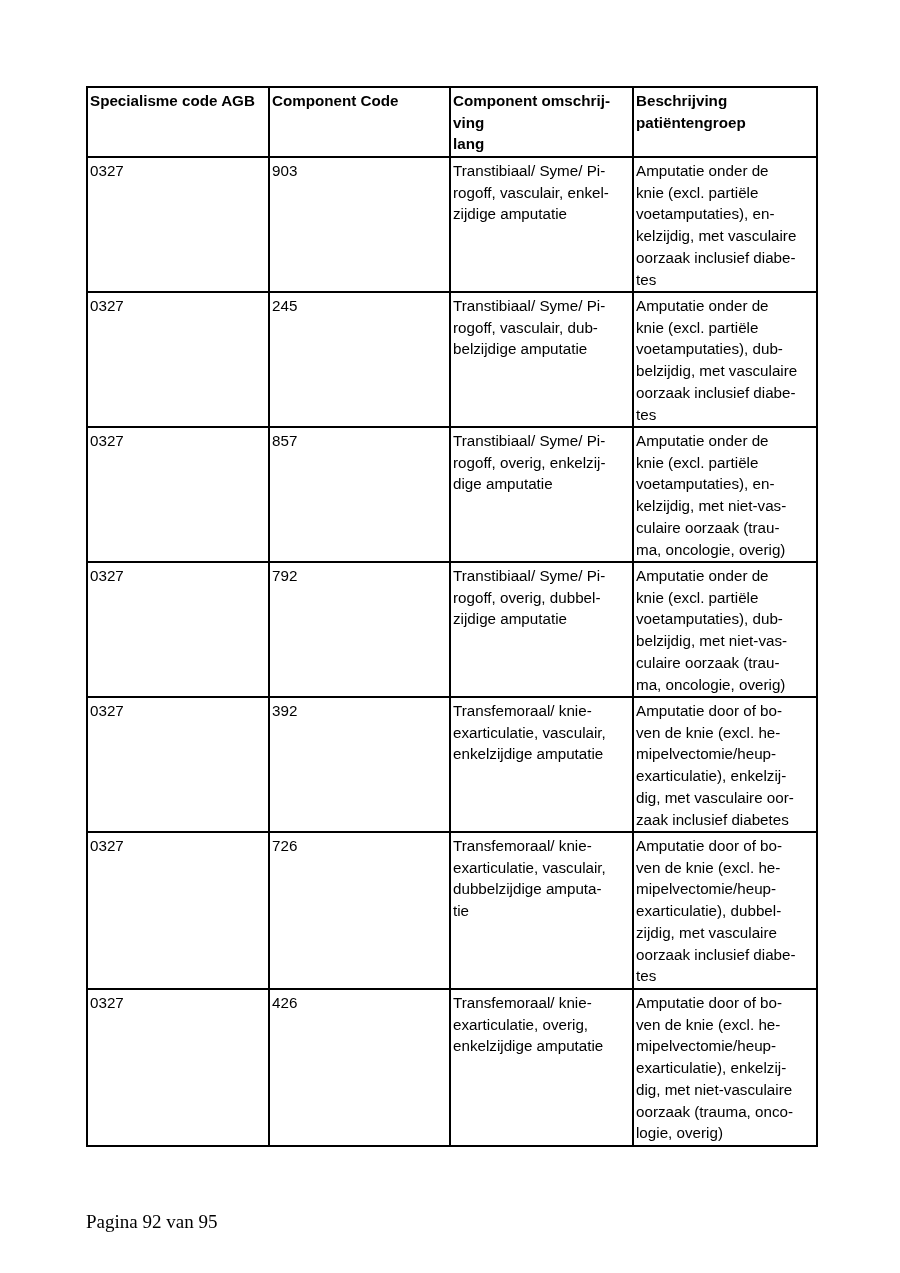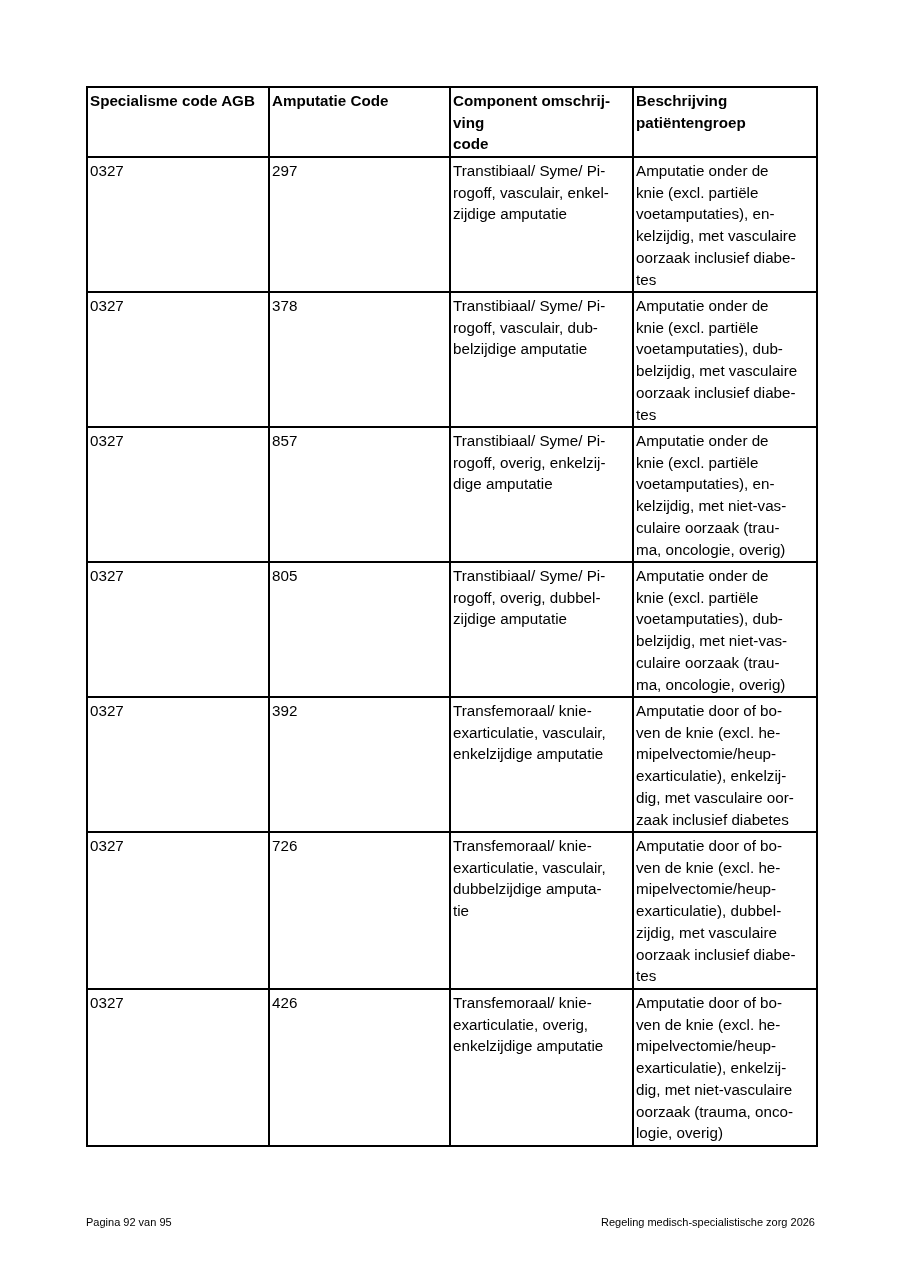--- a/index.html
+++ b/index.html
@@ -52,23 +52,23 @@
     table.data-table td span {
       white-space: pre-line;
       display: block;
     }
     tr.r-7 td { height: 153px; }
     tr.r-5 td { height: 153px; }
     tr.r-base td { height: 131px; }
     .footer {
       position: absolute;
       top: 1213px;
-      font-size: 11px;
+      font-size: 19px;
       line-height: 18px;
-      font-family: Liberation Sans, sans-serif;
+      font-family: Liberation Serif, serif;
     }
     .footer.left { left: 86px; }
     .footer.right { right: 85px; text-align: right; }
   </style>
 </head>
 <body>
 
 <div class="page">
   <table class="data-table">
     <colgroup>
@@ -76,61 +76,61 @@
         <col class="c2">
         <col class="c3">
         <col class="c4">
     </colgroup>
     <thead>
       <tr>
         <th>
             <span>Specialisme code AGB</span>
           </th>
         <th>
-            <span>Amputatie Code</span>
+            <span>Component Code</span>
           </th>
         <th>
             <span>Component omschrij-
 ving
-code</span>
+lang</span>
           </th>
         <th>
             <span>Beschrijving
 patiëntengroep</span>
           </th>
       </tr>
     </thead>
     <tbody>
       <tr class="r-base">
         <td>
             <span>0327</span>
           </td>
         <td>
-            <span>297</span>
+            <span>903</span>
           </td>
         <td>
             <span>Transtibiaal/ Syme/ Pi-
 rogoff, vasculair, enkel-
 zijdige amputatie</span>
           </td>
         <td>
             <span>Amputatie onder de
 knie (excl. partiële
 voetamputaties), en-
 kelzijdig, met vasculaire
 oorzaak inclusief diabe-
 tes</span>
           </td>
       </tr>
       <tr class="r-base">
         <td>
             <span>0327</span>
           </td>
         <td>
-            <span>378</span>
+            <span>245</span>
           </td>
         <td>
             <span>Transtibiaal/ Syme/ Pi-
 rogoff, vasculair, dub-
 belzijdige amputatie</span>
           </td>
         <td>
             <span>Amputatie onder de
 knie (excl. partiële
 voetamputaties), dub-
@@ -158,21 +158,21 @@
 kelzijdig, met niet-vas-
 culaire oorzaak (trau-
 ma, oncologie, overig)</span>
           </td>
       </tr>
       <tr class="r-base">
         <td>
             <span>0327</span>
           </td>
         <td>
-            <span>805</span>
+            <span>792</span>
           </td>
         <td>
             <span>Transtibiaal/ Syme/ Pi-
 rogoff, overig, dubbel-
 zijdige amputatie</span>
           </td>
         <td>
             <span>Amputatie onder de
 knie (excl. partiële
 voetamputaties), dub-
@@ -244,14 +244,13 @@
 exarticulatie), enkelzij-
 dig, met niet-vasculaire
 oorzaak (trauma, onco-
 logie, overig)</span>
           </td>
       </tr>
     </tbody>
   </table>
 
   <div class="footer left">Pagina 92 van 95</div>
-  <div class="footer right">Regeling medisch-specialistische zorg 2026</div>
 </div>
 
 </body></html>

